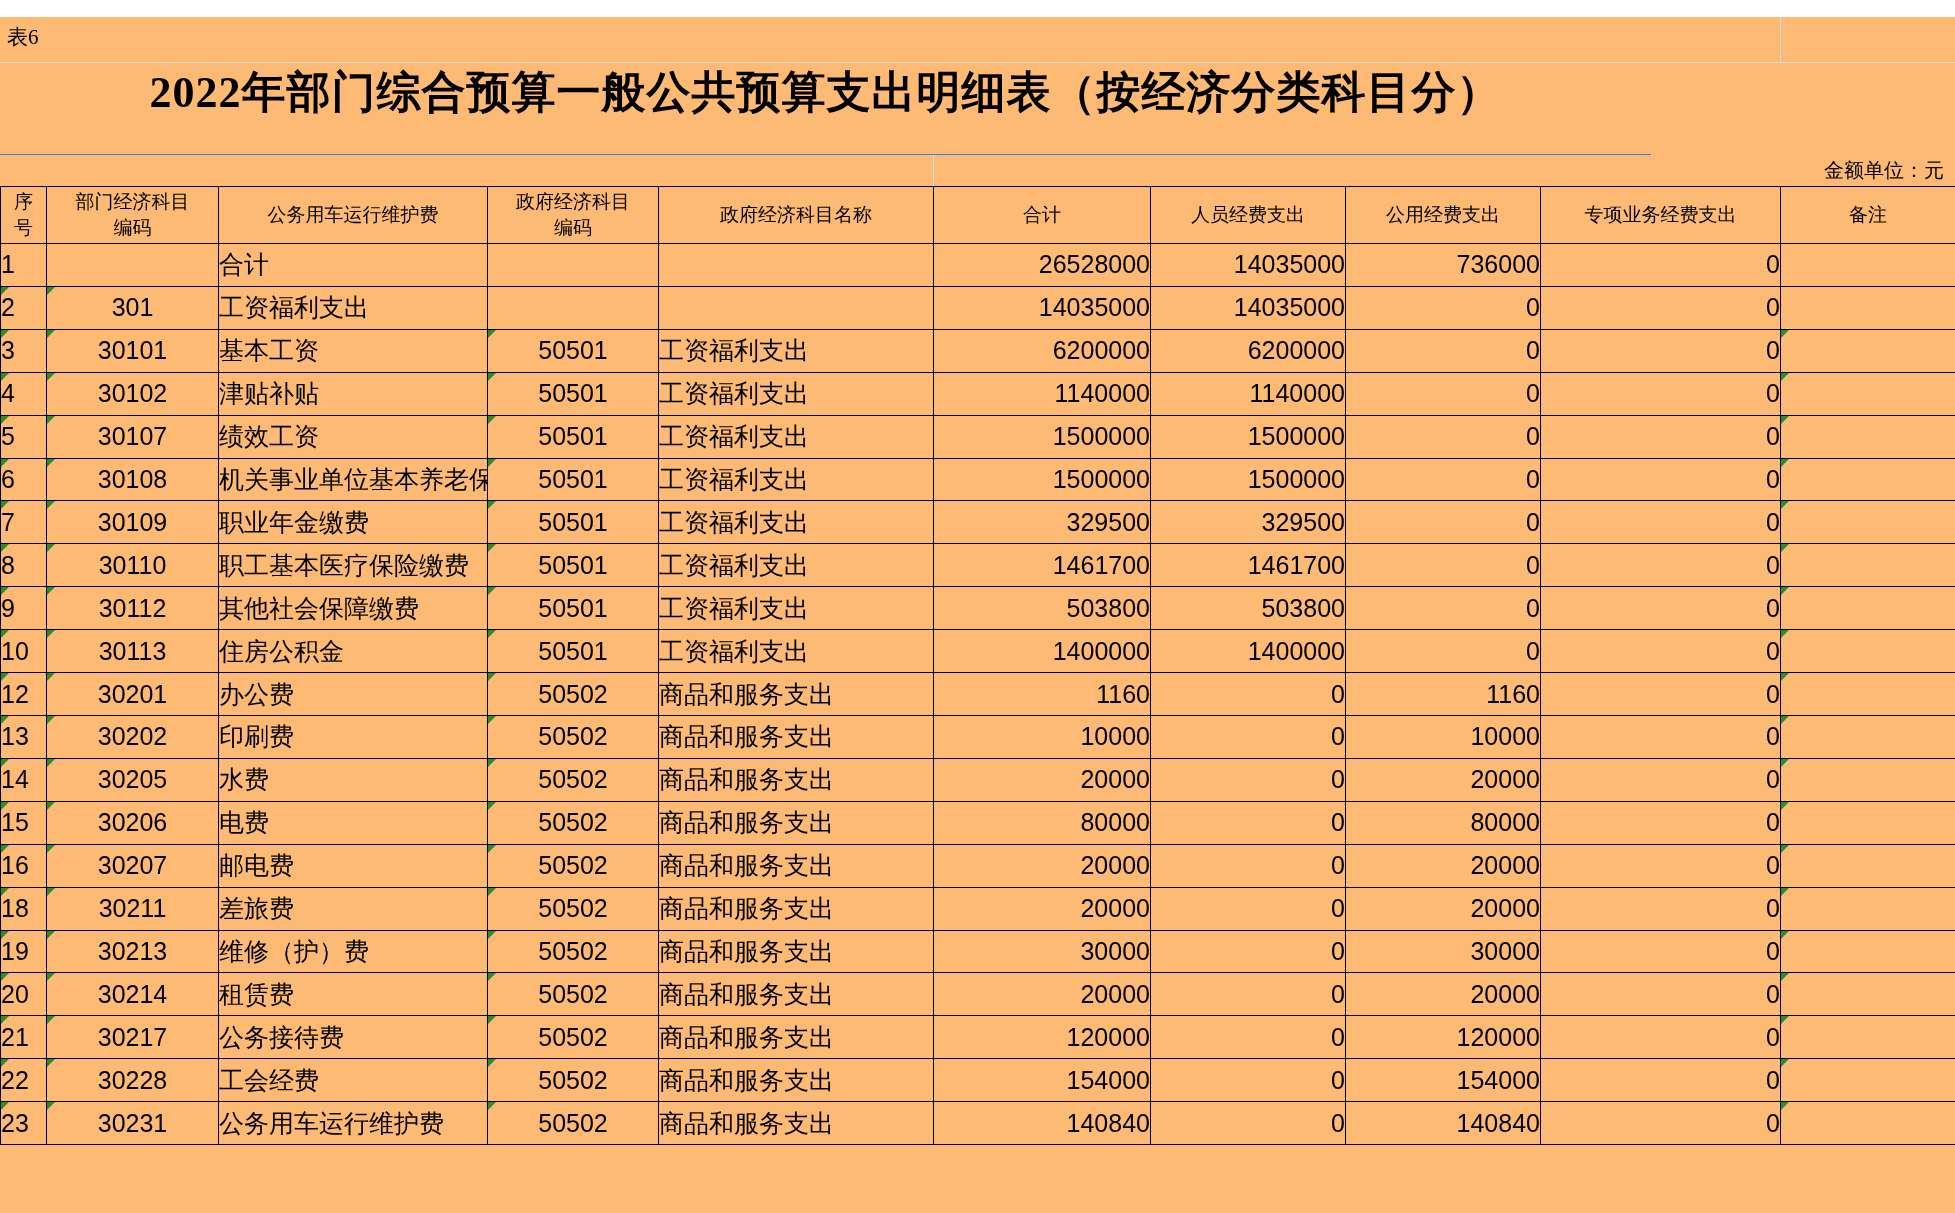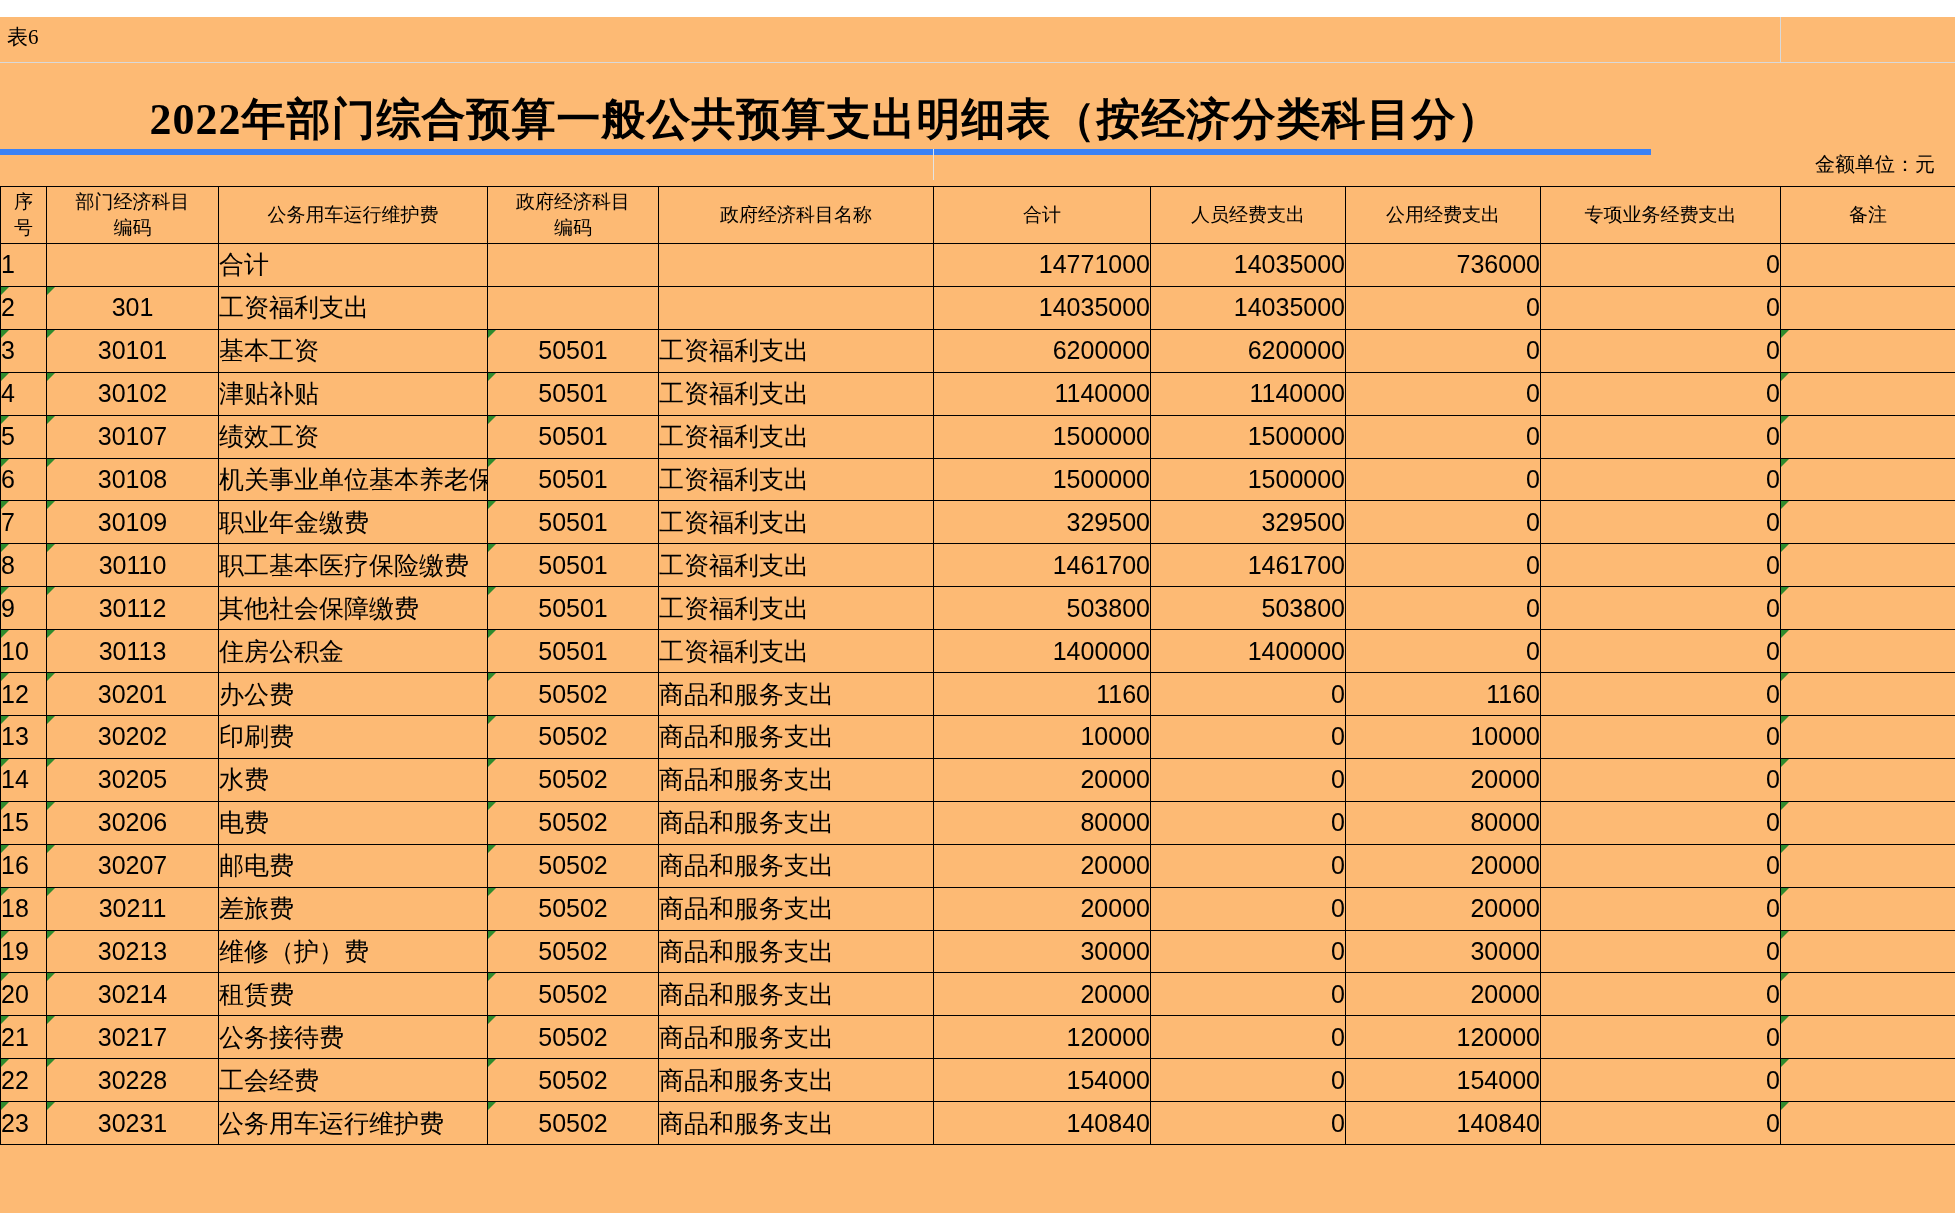--- a/index.html
+++ b/index.html
@@ -5,27 +5,27 @@
   html,body{margin:0;padding:0;background:#ffffff;}
   body{width:1955px;height:1213px;font-family:"Liberation Serif",serif;color:#000;}
   .sheet{position:relative;width:1955px;height:1213px;background:#fdba74;overflow:hidden;margin-top:17px;}
 
   
   .toprow{position:absolute;left:0;top:0;width:1955px;height:46px;border-bottom:1px solid #d9d9d9;box-sizing:border-box;}
   .toprow .corner{position:absolute;left:7px;top:6px;font-size:21px;}
   .toprow .vsep{position:absolute;left:1780px;top:0;width:1px;height:46px;background:#d9d9d9;}
 
   
-  .titlerow{position:absolute;left:0;top:46px;width:1651px;height:92px;border-bottom:6px solid #3b82f6;box-sizing:border-box;
-            display:flex;align-items:flex-end;justify-content:center;}
+  .titlerow{position:absolute;left:0;top:46px;width:1651px;height:92px;border-bottom:1px solid #3b82f6;box-sizing:border-box;
+            display:flex;align-items:flex-start;justify-content:center;}
   .titlerow .title{font-size:44px;font-weight:bold;letter-spacing:1px;white-space:nowrap;}
 
   
-  .unitrow{position:absolute;left:0;top:132px;width:1955px;height:31px;box-sizing:border-box;
-           display:flex;align-items:center;justify-content:flex-end;padding-right:20px;font-size:20px;}
+  .unitrow{position:absolute;left:0;top:138px;width:1955px;height:31px;box-sizing:border-box;
+           display:flex;align-items:center;justify-content:flex-end;padding-right:11px;font-size:20px;}
   .unitrow .vsep2{position:absolute;left:933px;top:0;width:1px;height:31px;background:#e4e4e4;}
 
   
   table.budget{position:absolute;left:0;top:169px;border-collapse:collapse;table-layout:fixed;width:1955px;}
   table.budget th, table.budget td{border:1px solid #000;box-sizing:border-box;overflow:hidden;white-space:nowrap;position:relative;vertical-align:middle;padding:0;}
   table.budget th{height:57px;font-size:19px;font-weight:normal;text-align:center;white-space:pre-line;line-height:1.35;font-family:"Liberation Serif",serif;}
   tr.data-row{height:42.91px;}
   td{font-size:25px;}
   .t-seq{font-family:"Liberation Sans",sans-serif;text-align:left;padding:0 2px;}
   .t-code-left{font-family:"Liberation Sans",sans-serif;text-align:center;padding-left:4px;}
@@ -85,21 +85,21 @@
         <th>备注</th>
       </tr>
     </thead>
     <tbody>
         <tr class="data-row">
           <td class="t-seq">1</td>
           <td class="t-code-left"></td>
           <td class="t-cjk">合计</td>
           <td class="t-code-left"></td>
           <td class="t-cjk"></td>
-          <td class="t-num">14771000</td>
+          <td class="t-num">26528000</td>
           <td class="t-num">14035000</td>
           <td class="t-num">736000</td>
           <td class="t-num">0</td>
           <td class="t-blank"></td>
         </tr>
         <tr class="data-row">
           <td class="t-seq">2<span class="err-tri"></span></td>
           <td class="t-code-left">301<span class="err-tri"></span></td>
           <td class="t-cjk">工资福利支出</td>
           <td class="t-code-left"></td>

